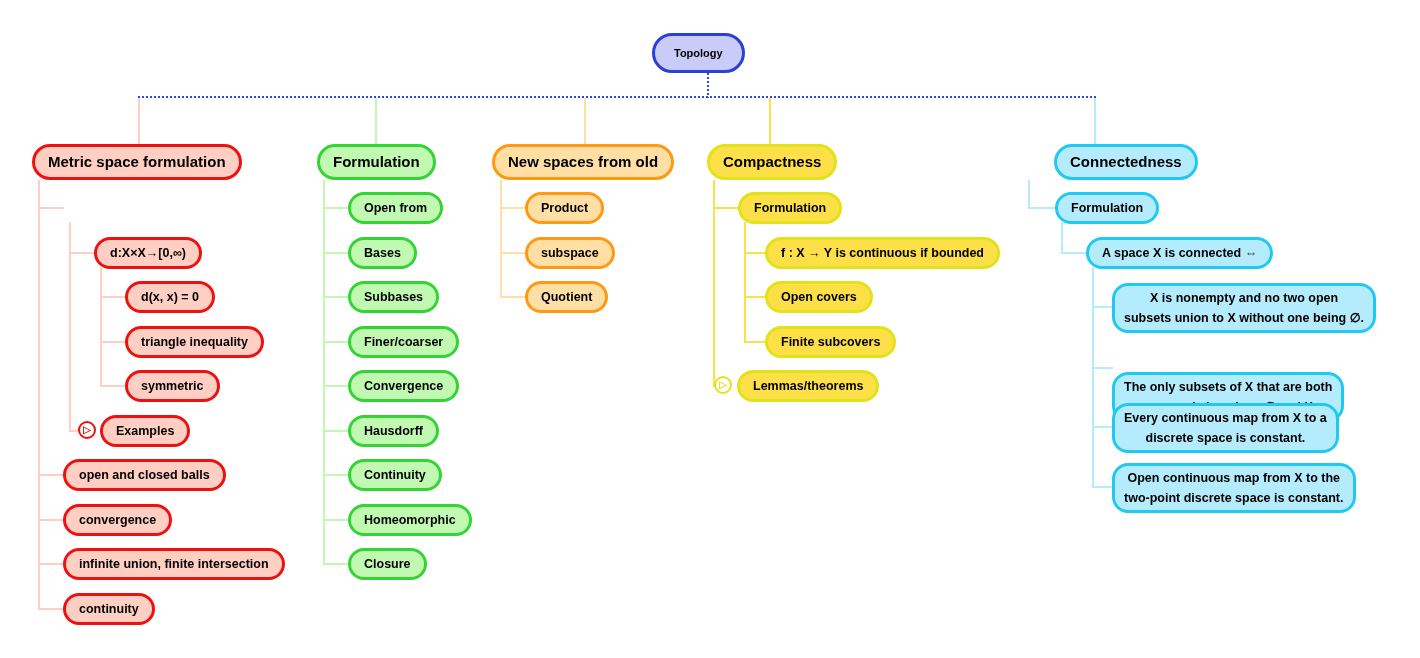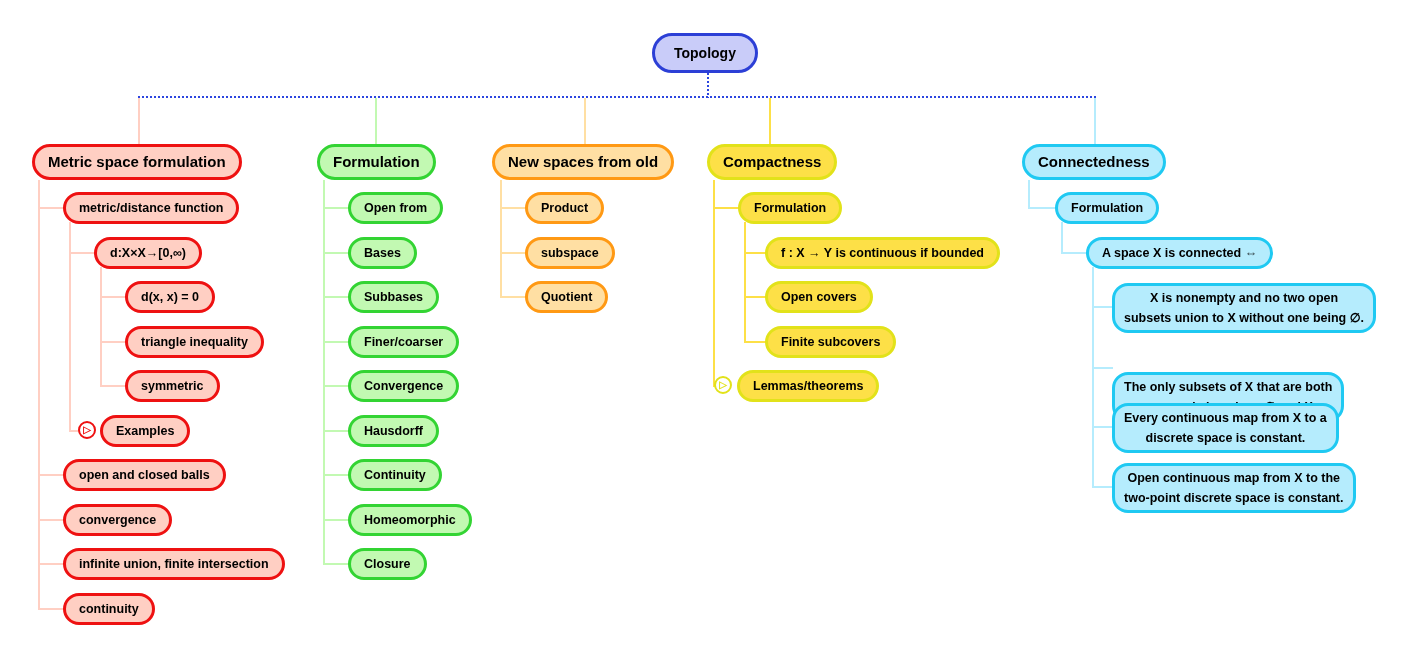--- a/index.html
+++ b/index.html
@@ -3,21 +3,21 @@
 <meta charset="utf-8">
 <title>Topology</title>
 <style>
   html,body{margin:0;padding:0;background:#fff;}
   #canvas{position:relative;width:1420px;height:658px;background:#fff;overflow:hidden;
           font-family:"Liberation Sans",sans-serif;}
   .node{position:absolute;box-sizing:border-box;border:3px solid;border-radius:17px;
         font-weight:bold;color:#000;white-space:nowrap;padding:1px 13px;
         font-size:12.5px;line-height:24px;}
   .hdr{font-size:15px;line-height:28px;padding:1px 13px;border-radius:18px;}
-  .rootnode{font-size:14px;line-height:34px;padding:0 19px;border-radius:20px;
+  .rootnode{font-size:11px;line-height:34px;padding:0 19px;border-radius:20px;
         border-color:#2c3fd6;background:#c9ccf9;}
   .big{white-space:pre-line;text-align:center;line-height:20px;padding:2px 9px;border-radius:16px;}
   .vline{position:absolute;width:2px;
         background-image:repeating-linear-gradient(180deg,var(--c) 0 2px,transparent 2px 4px);}
   .hline{position:absolute;height:2px;
         background-image:repeating-linear-gradient(90deg,var(--c) 0 2px,transparent 2px 4px);}
   .xicon{position:absolute;box-sizing:border-box;width:18px;height:18px;border:2px solid var(--c);
         border-radius:50%;background:#fff;color:var(--c);font-size:10px;line-height:13px;
         text-align:center;font-weight:bold;}
   .c-red{--c:#ee1111;border-color:#ee1111;background:#ffcfc3;}
@@ -87,21 +87,20 @@
   <div class="hline c-cyan" style="left:1092px;top:367px;width:21px;"></div>
   <div class="hline c-cyan" style="left:1092px;top:426px;width:21px;"></div>
   <div class="hline c-cyan" style="left:1092px;top:486px;width:21px;"></div>
 
   <span class="xicon c-red" style="left:78px;top:421px;background:#fff;">▷</span>
   <span class="xicon c-yellow" style="left:714px;top:376px;background:#fff;">▷</span>
 
   <div class="node rootnode" style="left:652px;top:33px;">Topology</div>
 
   <div class="node hdr c-red" style="left:32px;top:144px;">Metric space formulation</div>
-  <div class="node c-red" style="left:63px;top:192px;">metric/distance function</div>
   <div class="node c-red" style="left:94px;top:237px;">d:X×X→[0,∞)</div>
   <div class="node c-red" style="left:125px;top:281px;">d(x, x) = 0</div>
   <div class="node c-red" style="left:125px;top:326px;">triangle inequality</div>
   <div class="node c-red" style="left:125px;top:370px;">symmetric</div>
   <div class="node c-red" style="left:100px;top:415px;">Examples</div>
   <div class="node c-red" style="left:63px;top:459px;">open and closed balls</div>
   <div class="node c-red" style="left:63px;top:504px;">convergence</div>
   <div class="node c-red" style="left:63px;top:548px;">infinite union, finite intersection</div>
   <div class="node c-red" style="left:63px;top:593px;">continuity</div>
 
@@ -121,21 +120,21 @@
   <div class="node c-orange" style="left:525px;top:237px;">subspace</div>
   <div class="node c-orange" style="left:525px;top:281px;">Quotient</div>
 
   <div class="node hdr c-yellow" style="left:707px;top:144px;">Compactness</div>
   <div class="node c-yellow" style="left:738px;top:192px;">Formulation</div>
   <div class="node c-yellow" style="left:765px;top:237px;">f : X → Y is continuous if bounded</div>
   <div class="node c-yellow" style="left:765px;top:281px;">Open covers</div>
   <div class="node c-yellow" style="left:765px;top:326px;">Finite subcovers</div>
   <div class="node c-yellow" style="left:737px;top:370px;">Lemmas/theorems</div>
 
-  <div class="node hdr c-cyan" style="left:1022px;top:144px;">Connectedness</div>
+  <div class="node hdr c-cyan" style="left:1054px;top:144px;">Connectedness</div>
   <div class="node c-cyan" style="left:1055px;top:192px;">Formulation</div>
   <div class="node c-cyan" style="left:1086px;top:237px;">A space X is connected ⇔</div>
   <div class="node big c-cyan" style="left:1112px;top:283px;">X is nonempty and no two open
 subsets union to X without one being ∅.</div>
   <div class="node big c-cyan" style="left:1112px;top:344px;margin-top:28px;">The only subsets of X that are both
 open and closed are ∅ and X.</div>
   <div class="node big c-cyan" style="left:1112px;top:403px;">Every continuous map from X to a
 discrete space is constant.</div>
   <div class="node big c-cyan" style="left:1112px;top:463px;">Open continuous map from X to the
 two-point discrete space is constant.</div>

